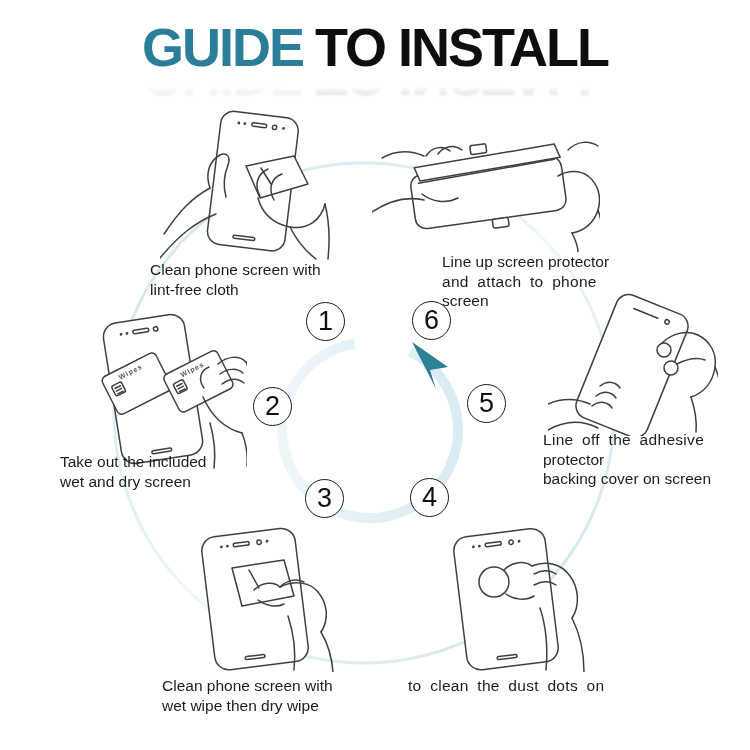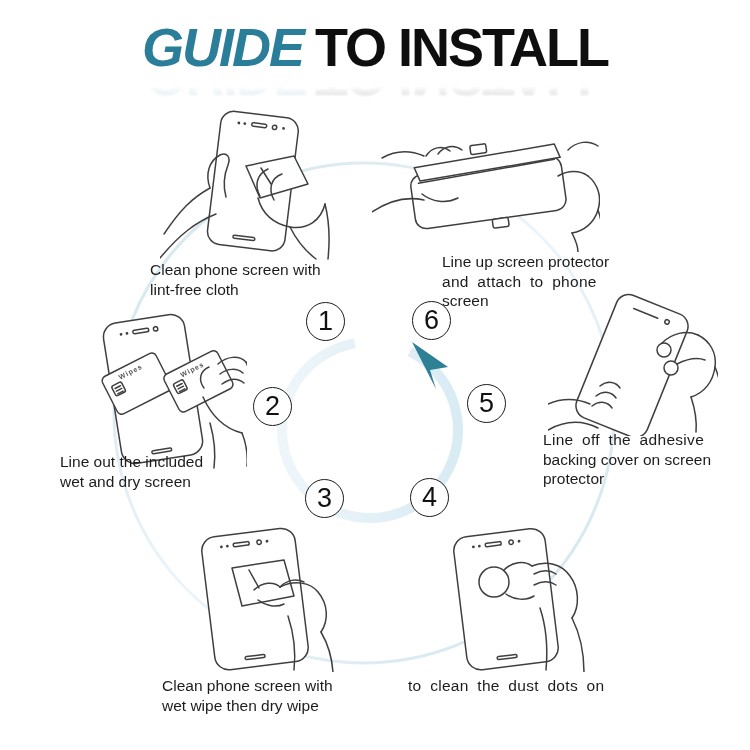--- a/index.html
+++ b/index.html
@@ -6,21 +6,21 @@
     --accent:#2b7e99; --arrow:#2e8095; --arc:#d9ebf3; --arc_light:#eef6fa;
     --ring:#cfe3ec; --ink:#3f3f3f; --text:#1c1c1c;
   }
   html,body{margin:0;padding:0;background:#fff;}
   #canvas{position:relative;width:750px;height:750px;background:#fff;overflow:hidden;
           font-family:"Liberation Sans",sans-serif;}
   
   .title-wrap{position:absolute;left:0;top:20px;width:750px;text-align:center;}
   .title{font-weight:700;font-size:54px;line-height:54px;letter-spacing:-2px;
          color:#0e0e0e;white-space:nowrap;}
-  .title .accent{color:var(--accent);margin-right:12px;font-style:italic;}
+  .title .accent{color:var(--accent);margin-right:12px;}
   .reflection{transform:scaleY(-1);opacity:.25;filter:blur(1.2px);height:30px;overflow:hidden;
     -webkit-mask-image:linear-gradient(to bottom,rgba(0,0,0,.85),transparent 60%);
     mask-image:linear-gradient(to bottom,rgba(0,0,0,.85),transparent 60%);}
   
   .ring-svg{position:absolute;left:0;top:0;z-index:1;}
   .badge{position:absolute;width:37px;height:37px;border:1.7px solid #1b1b1b;border-radius:50%;
          background:#fff;display:flex;align-items:center;justify-content:center;
          font-size:27px;color:#111;z-index:4;}
   
   .label{position:absolute;font-size:15.5px;line-height:19.5px;color:var(--text);z-index:3;}
@@ -70,34 +70,34 @@
   <div class="badge" style="left:305px;top:479px">3</div>
   <div class="badge" style="left:410px;top:478px">4</div>
   <div class="badge" style="left:467px;top:384px">5</div>
   <div class="badge" style="left:412px;top:301px">6</div>
 
   <div class="label center" style="left:150px;top:260px;width:180px">
     <div>Clean phone screen with</div>
     <div>lint-free cloth</div>
   </div>
   <div class="label" style="left:60px;top:452px">
-    <div>Line out the included</div>
+    <div>Take out the included</div>
     <div>wet and dry screen</div>
   </div>
   <div class="label center" style="left:162px;top:676px;width:190px">
     <div>Clean phone screen with</div>
     <div>wet wipe then dry wipe</div>
   </div>
   <div class="label" style="left:408px;top:676px">
     <div class="spread">to clean the dust dots on</div>
   </div>
   <div class="label" style="left:543px;top:430px">
     <div class="spread">Line off the adhesive</div>
+    <div>protector</div>
     <div>backing cover on screen</div>
-    <div>protector</div>
   </div>
   <div class="label" style="left:442px;top:252px">
     <div>Line up screen protector</div>
     <div class="spread">and attach to phone</div>
     <div>screen</div>
   </div>
 
   <svg class="illu" style="left:160px;top:108px" width="175" height="152" viewBox="0 0 175 152">
     <g transform="rotate(7 92 72)">
       <rect class="fill" x="54" y="6" width="78" height="134" rx="13"></rect>

